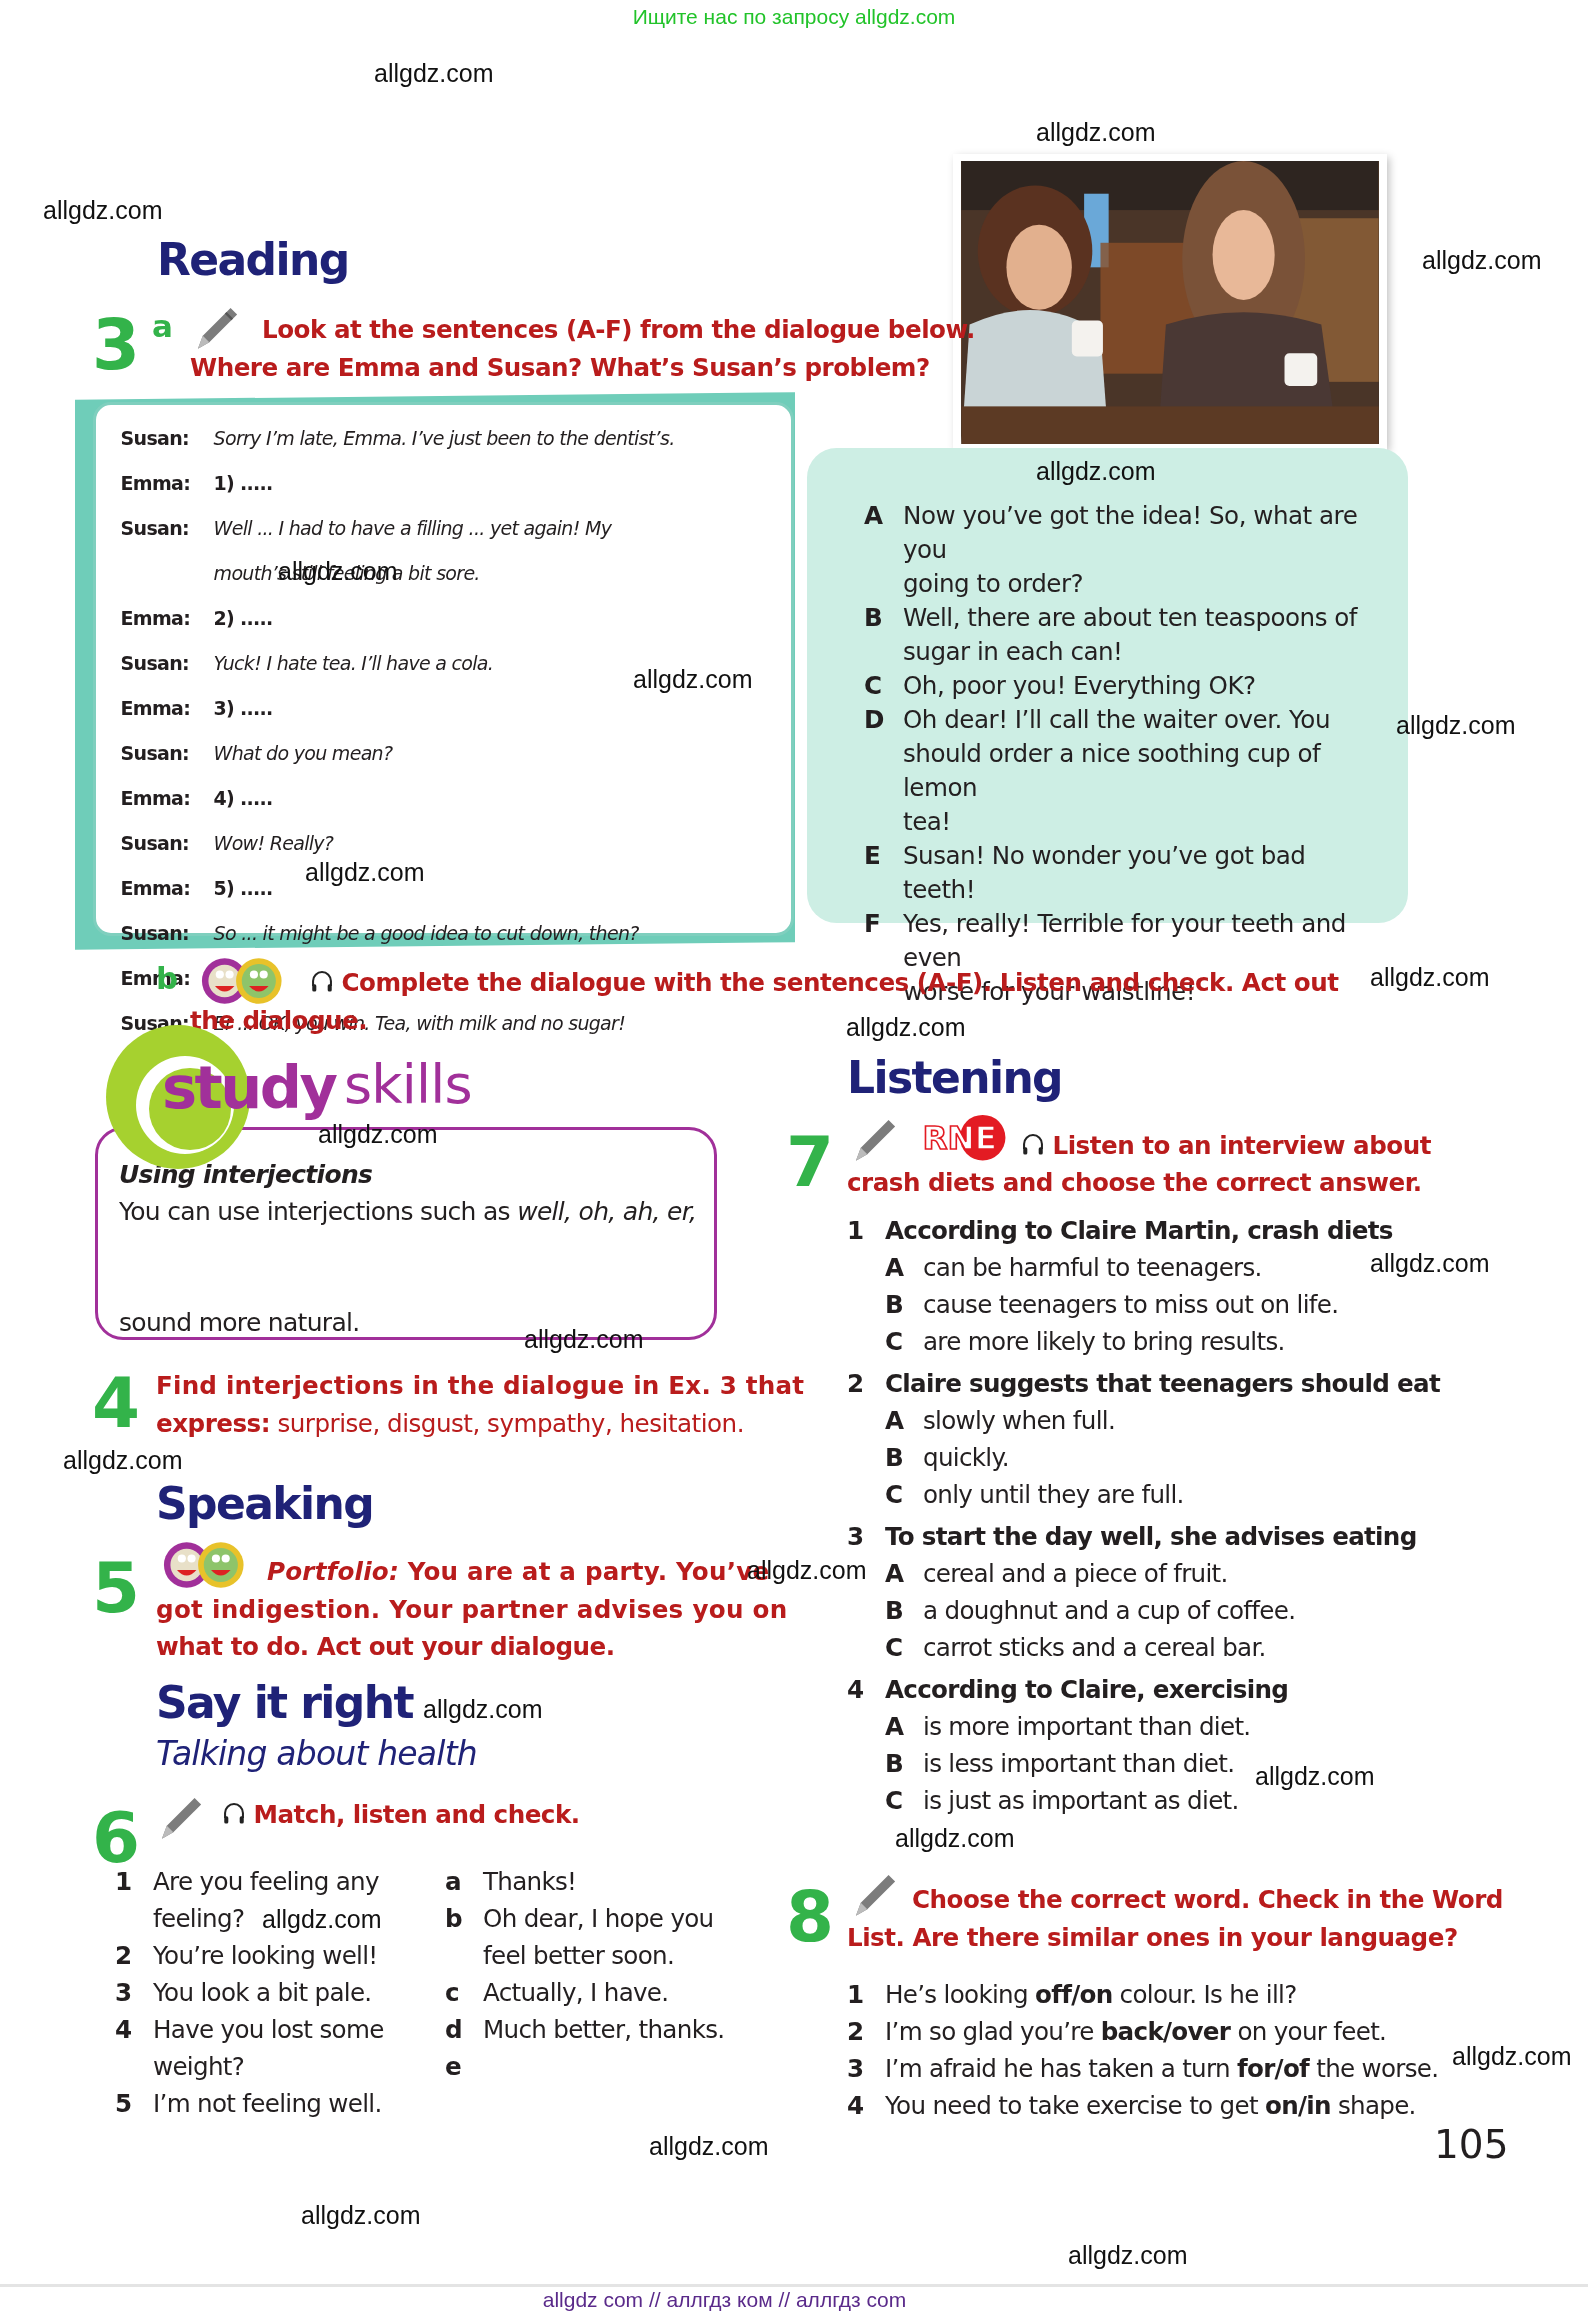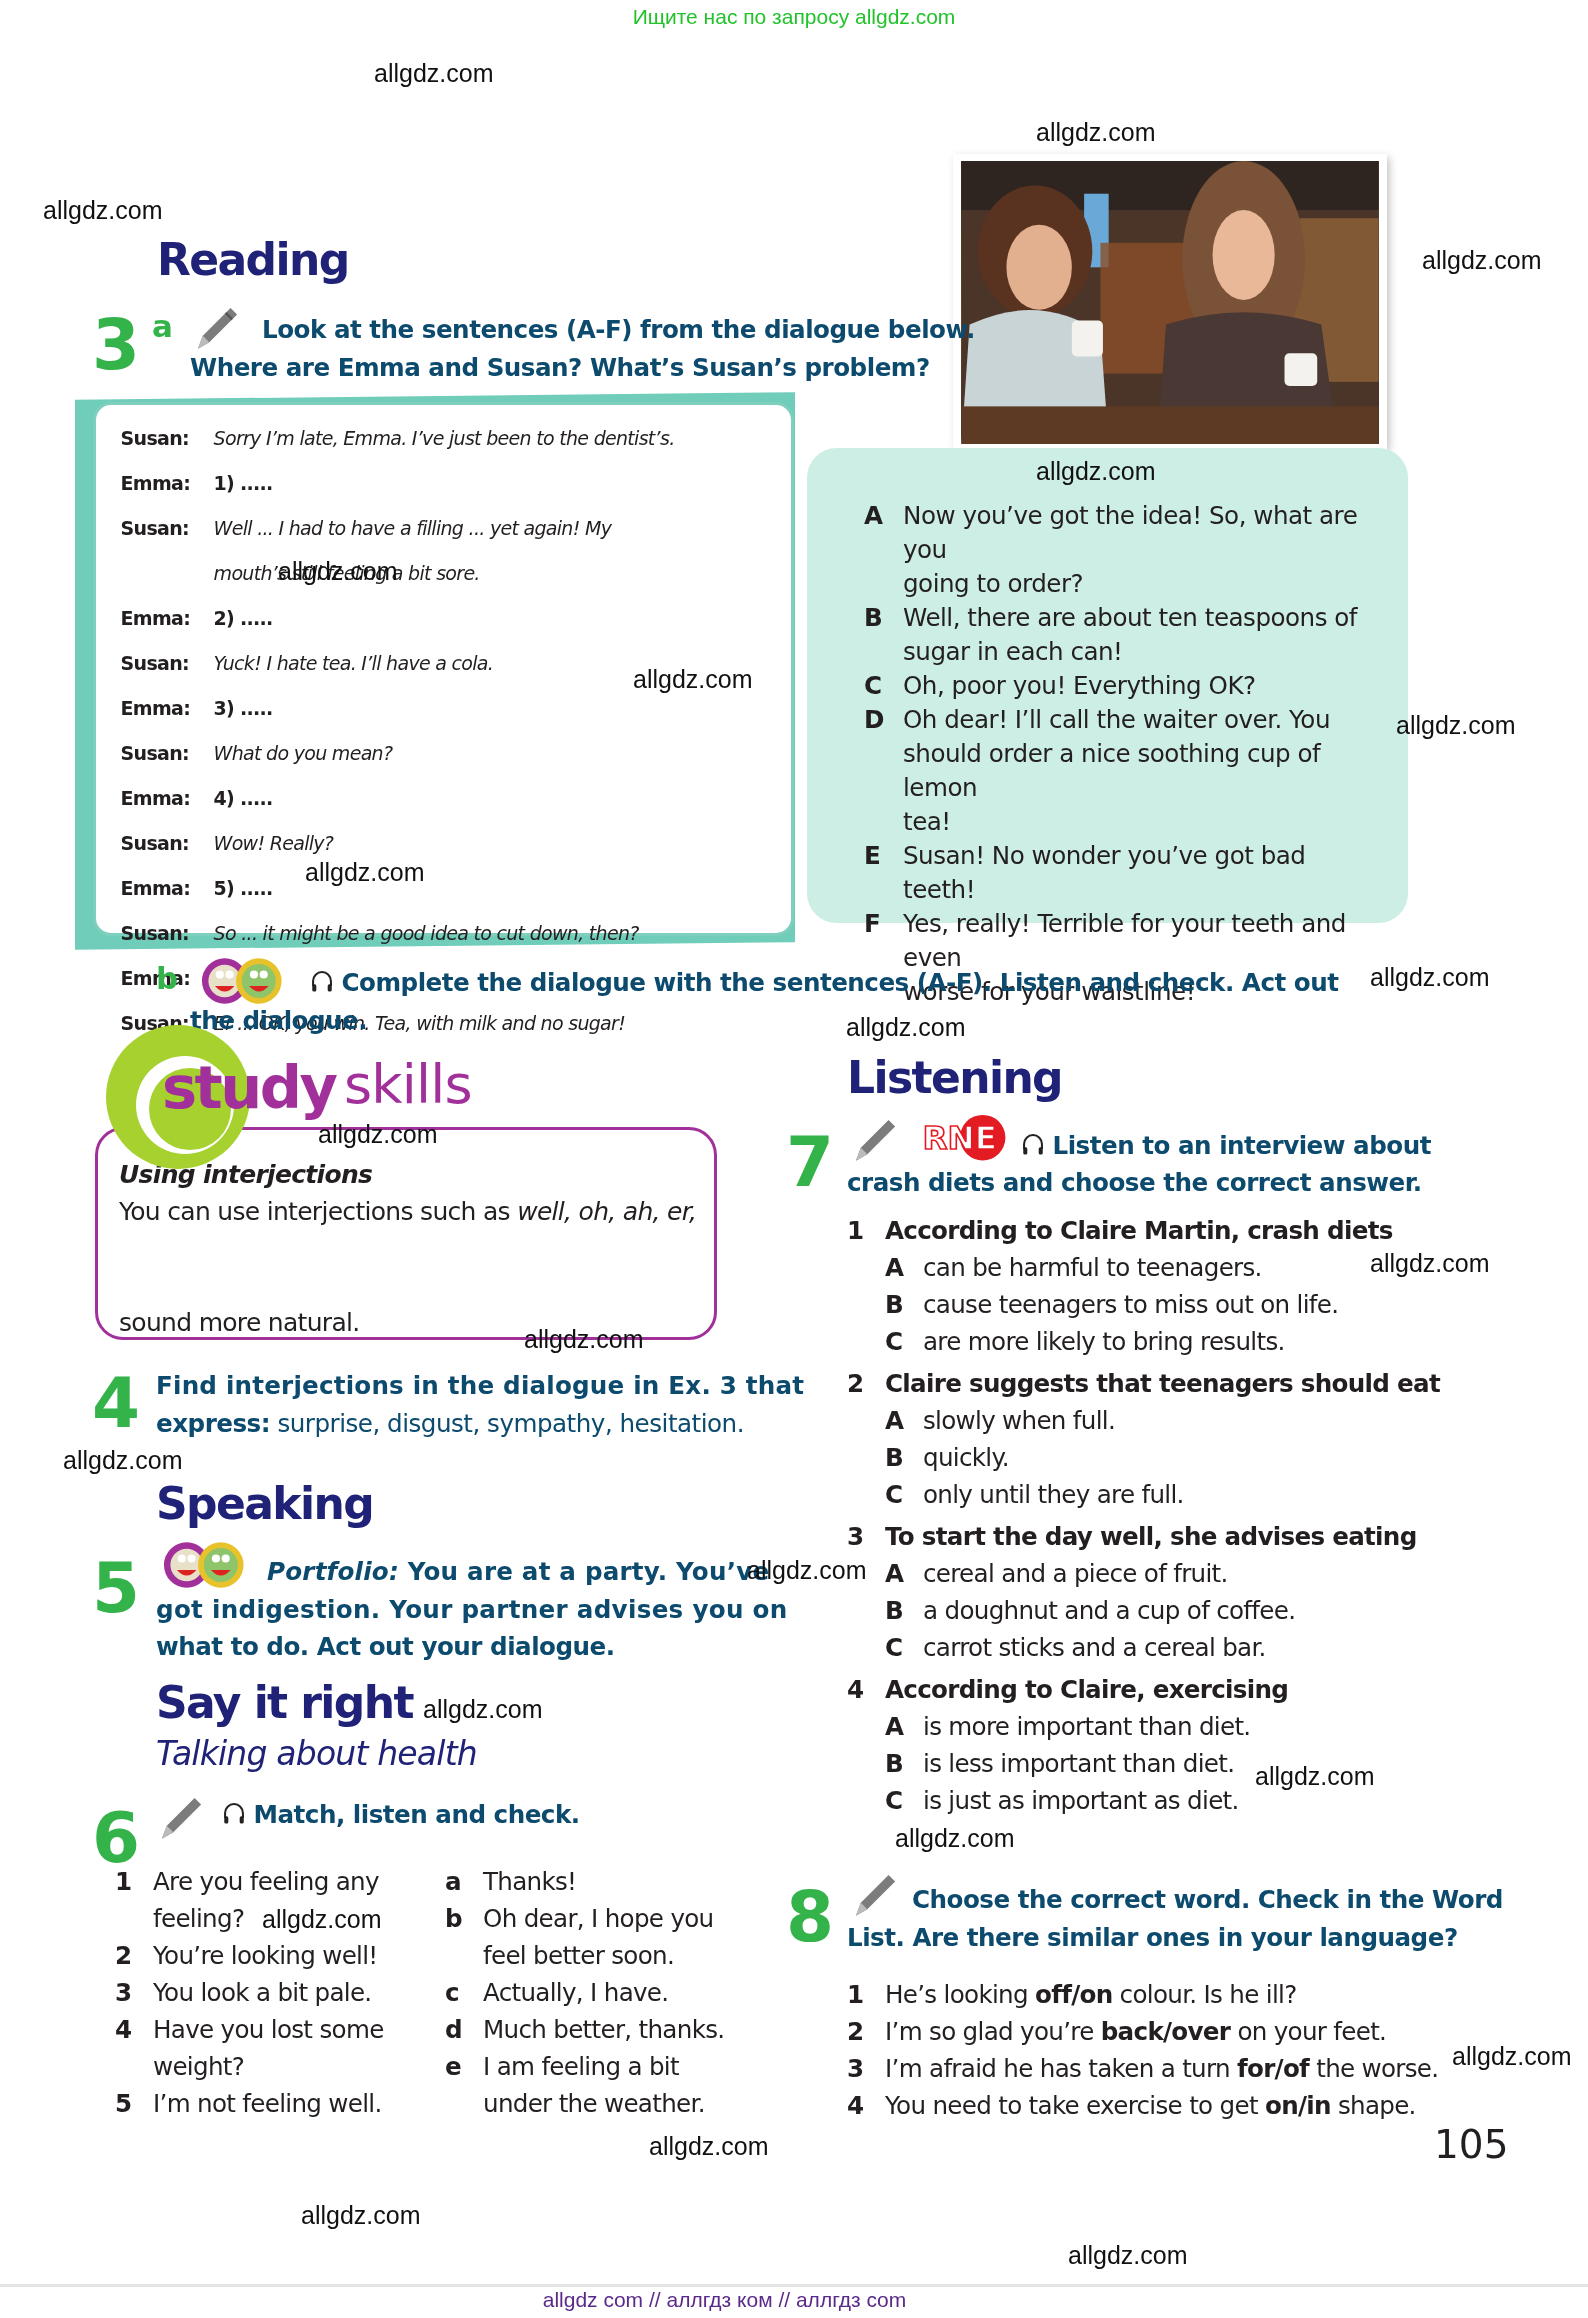--- a/index.html
+++ b/index.html
@@ -7,21 +7,21 @@
   body { position: relative; font-family: "DejaVu Sans", sans-serif; color: #231f20; }
   .abs { position: absolute; }
   .wm { position: absolute; font-family: "Liberation Sans", sans-serif; font-size: 25px; color: #111; white-space: nowrap; }
   .top-note { position: absolute; top: 4.9px; left: 0; width: 1588px; text-align: center; font-family: "Liberation Sans", sans-serif; font-size: 21px; color: #22c32a; }
   .footer-rule { position: absolute; left: 0; top: 2284px; width: 1588px; height: 3.3px; background: #e4e4e4; }
   .footer-text { position: absolute; top: 2288px; left: 0; width: 1588px; text-align: center; padding-right: 139px; font-family: "Liberation Sans", sans-serif; font-size: 21px; color: #5a2a8a; }
 
   .sec-title { position: absolute; font-family: "DejaVu Sans", sans-serif; font-weight: bold; color: #1f2277; font-size: 44px; letter-spacing: -1.6px; }
   .ex-num { position: absolute; font-family: "DejaVu Sans", sans-serif; font-weight: bold; color: #33b34a; font-size: 69px; line-height: 1; letter-spacing: -1.6px; }
   .sub-letter { position: absolute; font-weight: bold; color: #33b34a; font-size: 31px; }
-  .instr { position: absolute; font-family: "DejaVu Sans", sans-serif; font-weight: bold; font-size: 24.6px; line-height: 38px; color: #0c4a6e; letter-spacing: -0.5px; }
+  .instr { position: absolute; font-family: "DejaVu Sans", sans-serif; font-weight: bold; font-size: 24.6px; line-height: 38px; color: #b91c1c; letter-spacing: -0.5px; }
 
   
   .dlg-shadow { position: absolute; left: 75px; top: 396px; width: 720px; height: 550px; background: #6fcdb9; transform: skewY(-0.6deg); }
   .dlg-box { position: absolute; left: 93px; top: 402px; width: 701px; height: 534px; background: #fff; border: 3.3px solid #7fcfbe; border-radius: 18px; padding: 6.5px 0 0 24.6px; }
   .dlg-row { display: flex; font-size: 19px; line-height: 37px; letter-spacing: -0.7px; margin-top: 8px; }
   .dlg-spk { width: 93px; font-weight: bold; flex: none; }
   .dlg-line { font-style: italic; font-family: "DejaVu Sans", sans-serif; }
   .dlg-gap { font-weight: bold; }
 
   
@@ -304,21 +304,20 @@
   <div class="li-row">
       <span class="li-num">c</span>
       <span>Actually, I have.</span>
     </div>
   <div class="li-row">
       <span class="li-num">d</span>
       <span>Much better, thanks.</span>
     </div>
   <div class="li-row">
       <span class="li-num">e</span>
-      <span><span>I am feeling a bit</span><br><span>under the weather.</span></span>
     </div>
 </div>
 <div class="wm" style="left:262px;top:1905px">allgdz.com</div>
 <div class="wm" style="left:649px;top:2132px">allgdz.com</div>
 <div class="wm" style="left:301px;top:2201px">allgdz.com</div>
 
 <div class="sec-title" style="left:847px;top:1052px">Listening</div>
 <div class="ex-num" style="left:786px;top:1128px">7</div>
 <svg class="icon-pen" style="left:851px;top:1115px" viewBox="0 0 60 60">
   <path d="M6 56 L12 40 L46 6 L54 14 L20 48 Z" fill="#7c7c7c"></path>

